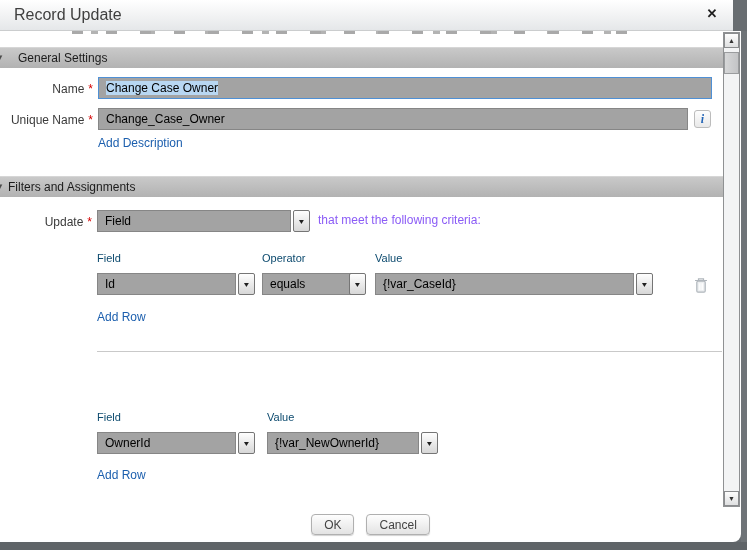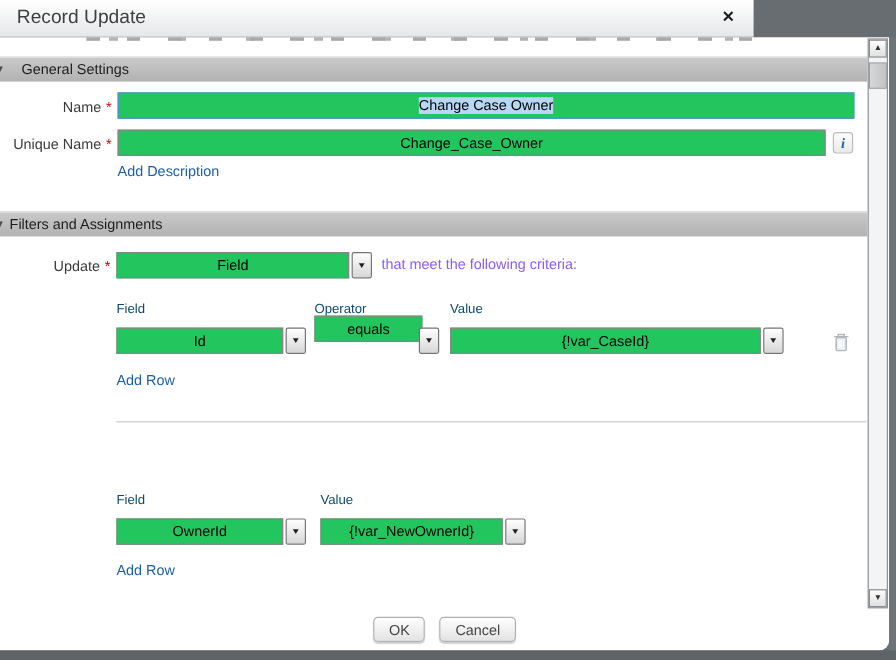--- a/index.html
+++ b/index.html
@@ -1,20 +1,20 @@
 <!DOCTYPE html>
 <html><head>
 <meta charset="utf-8">
 <style>
   * { margin:0; padding:0; box-sizing:border-box; }
   body { font-family:"Liberation Sans", sans-serif; }
   .stage { position:relative; width:747px; height:550px; background:#686d71; overflow:hidden; }
 
   
-  .titlebar { position:absolute; left:0; top:0; width:628px; height:31px;
+  .titlebar { position:absolute; left:0; top:0; width:733px; height:31px;
     background:linear-gradient(#ffffff,#e5e7e9); border-bottom:1px solid #cbcdce; }
   .title { position:absolute; left:14px; top:6px; font-size:16px; color:#3f3f3f; }
   .close-btn { position:absolute; right:12px; top:5px; width:18px; height:18px; text-align:center;
     line-height:18px; font-size:13px; font-weight:bold; color:#1d1d1d; cursor:pointer; }
 
   
   .panel { position:absolute; left:0; top:31px; width:741px; height:511px; background:#ffffff;
     border-bottom-right-radius:8px; }
   .content { position:absolute; left:0; top:0; width:723px; height:476px; overflow:hidden; }
 
@@ -32,22 +32,22 @@
   .sec-hdr .sec-title { margin-left:8px; }
   .hdr-general { top:16px;padding-left:10px; }
   .hdr-filters { top:145px; }
 
   
   .lbl { position:absolute; height:18px; line-height:18px; font-size:12px; color:#3a3a3a;
     text-align:right; white-space:nowrap; }
   .req { color:#d40000; margin-left:4px; }
 
   
-  .tbox { position:absolute; height:22px; border:1px solid #868686; background:#22c55e;
-    font-size:12px; line-height:20px; padding:0 20px; color:#000; white-space:nowrap; overflow:hidden; cursor:text;text-align:center; }
+  .tbox { position:absolute; height:22px; border:1px solid #868686; background:#a3a3a3;
+    font-size:12px; line-height:20px; padding:0 7px; color:#000; white-space:nowrap; overflow:hidden; cursor:text; }
   .tbox.focused { border:1px solid #4f90d5; }
   .sel { background:#b8d7f2; }
   .combo-btn { position:absolute; width:17px; height:22px; border:1px solid #757575; border-radius:2px;
     background:linear-gradient(#fefefe,#d7d7d7); display:flex; align-items:center; justify-content:center; cursor:pointer; }
   .combo-btn .gly { font-size:7px; color:#1f1f1f; transform:scaleX(1.2); }
 
   .info-btn { position:absolute; left:694px; top:79px; width:17px; height:18px; border:1px solid #bcbcbc;
     border-radius:3px; background:linear-gradient(#fdfdfd,#e9e9e9); text-align:center; line-height:16px;
     font-family:"Liberation Serif", serif; font-style:italic; font-weight:bold; font-size:12px; color:#1f62b5; cursor:pointer; }
 
@@ -135,21 +135,21 @@
       <div class="colhdr" style="left:97px; top:221px;">Field</div>
       <div class="colhdr" style="left:262px; top:221px;">Operator</div>
       <div class="colhdr" style="left:375px; top:221px;">Value</div>
 
       <div class="tbox" style="left:97px; top:242px; width:139px;">
         <span>Id</span>
       </div>
       <div class="combo-btn" style="left:238px; top:242px;">
         <span class="gly">▼</span>
       </div>
-      <div class="tbox" style="left:262px; top:232px; width:90px;">
+      <div class="tbox" style="left:262px; top:242px; width:90px;">
         <span>equals</span>
       </div>
       <div class="combo-btn" style="left:349px; top:242px;">
         <span class="gly">▼</span>
       </div>
       <div class="tbox" style="left:375px; top:242px; width:259px;">
         <span>{!var_CaseId}</span>
       </div>
       <div class="combo-btn" style="left:636px; top:242px;">
         <span class="gly">▼</span>

